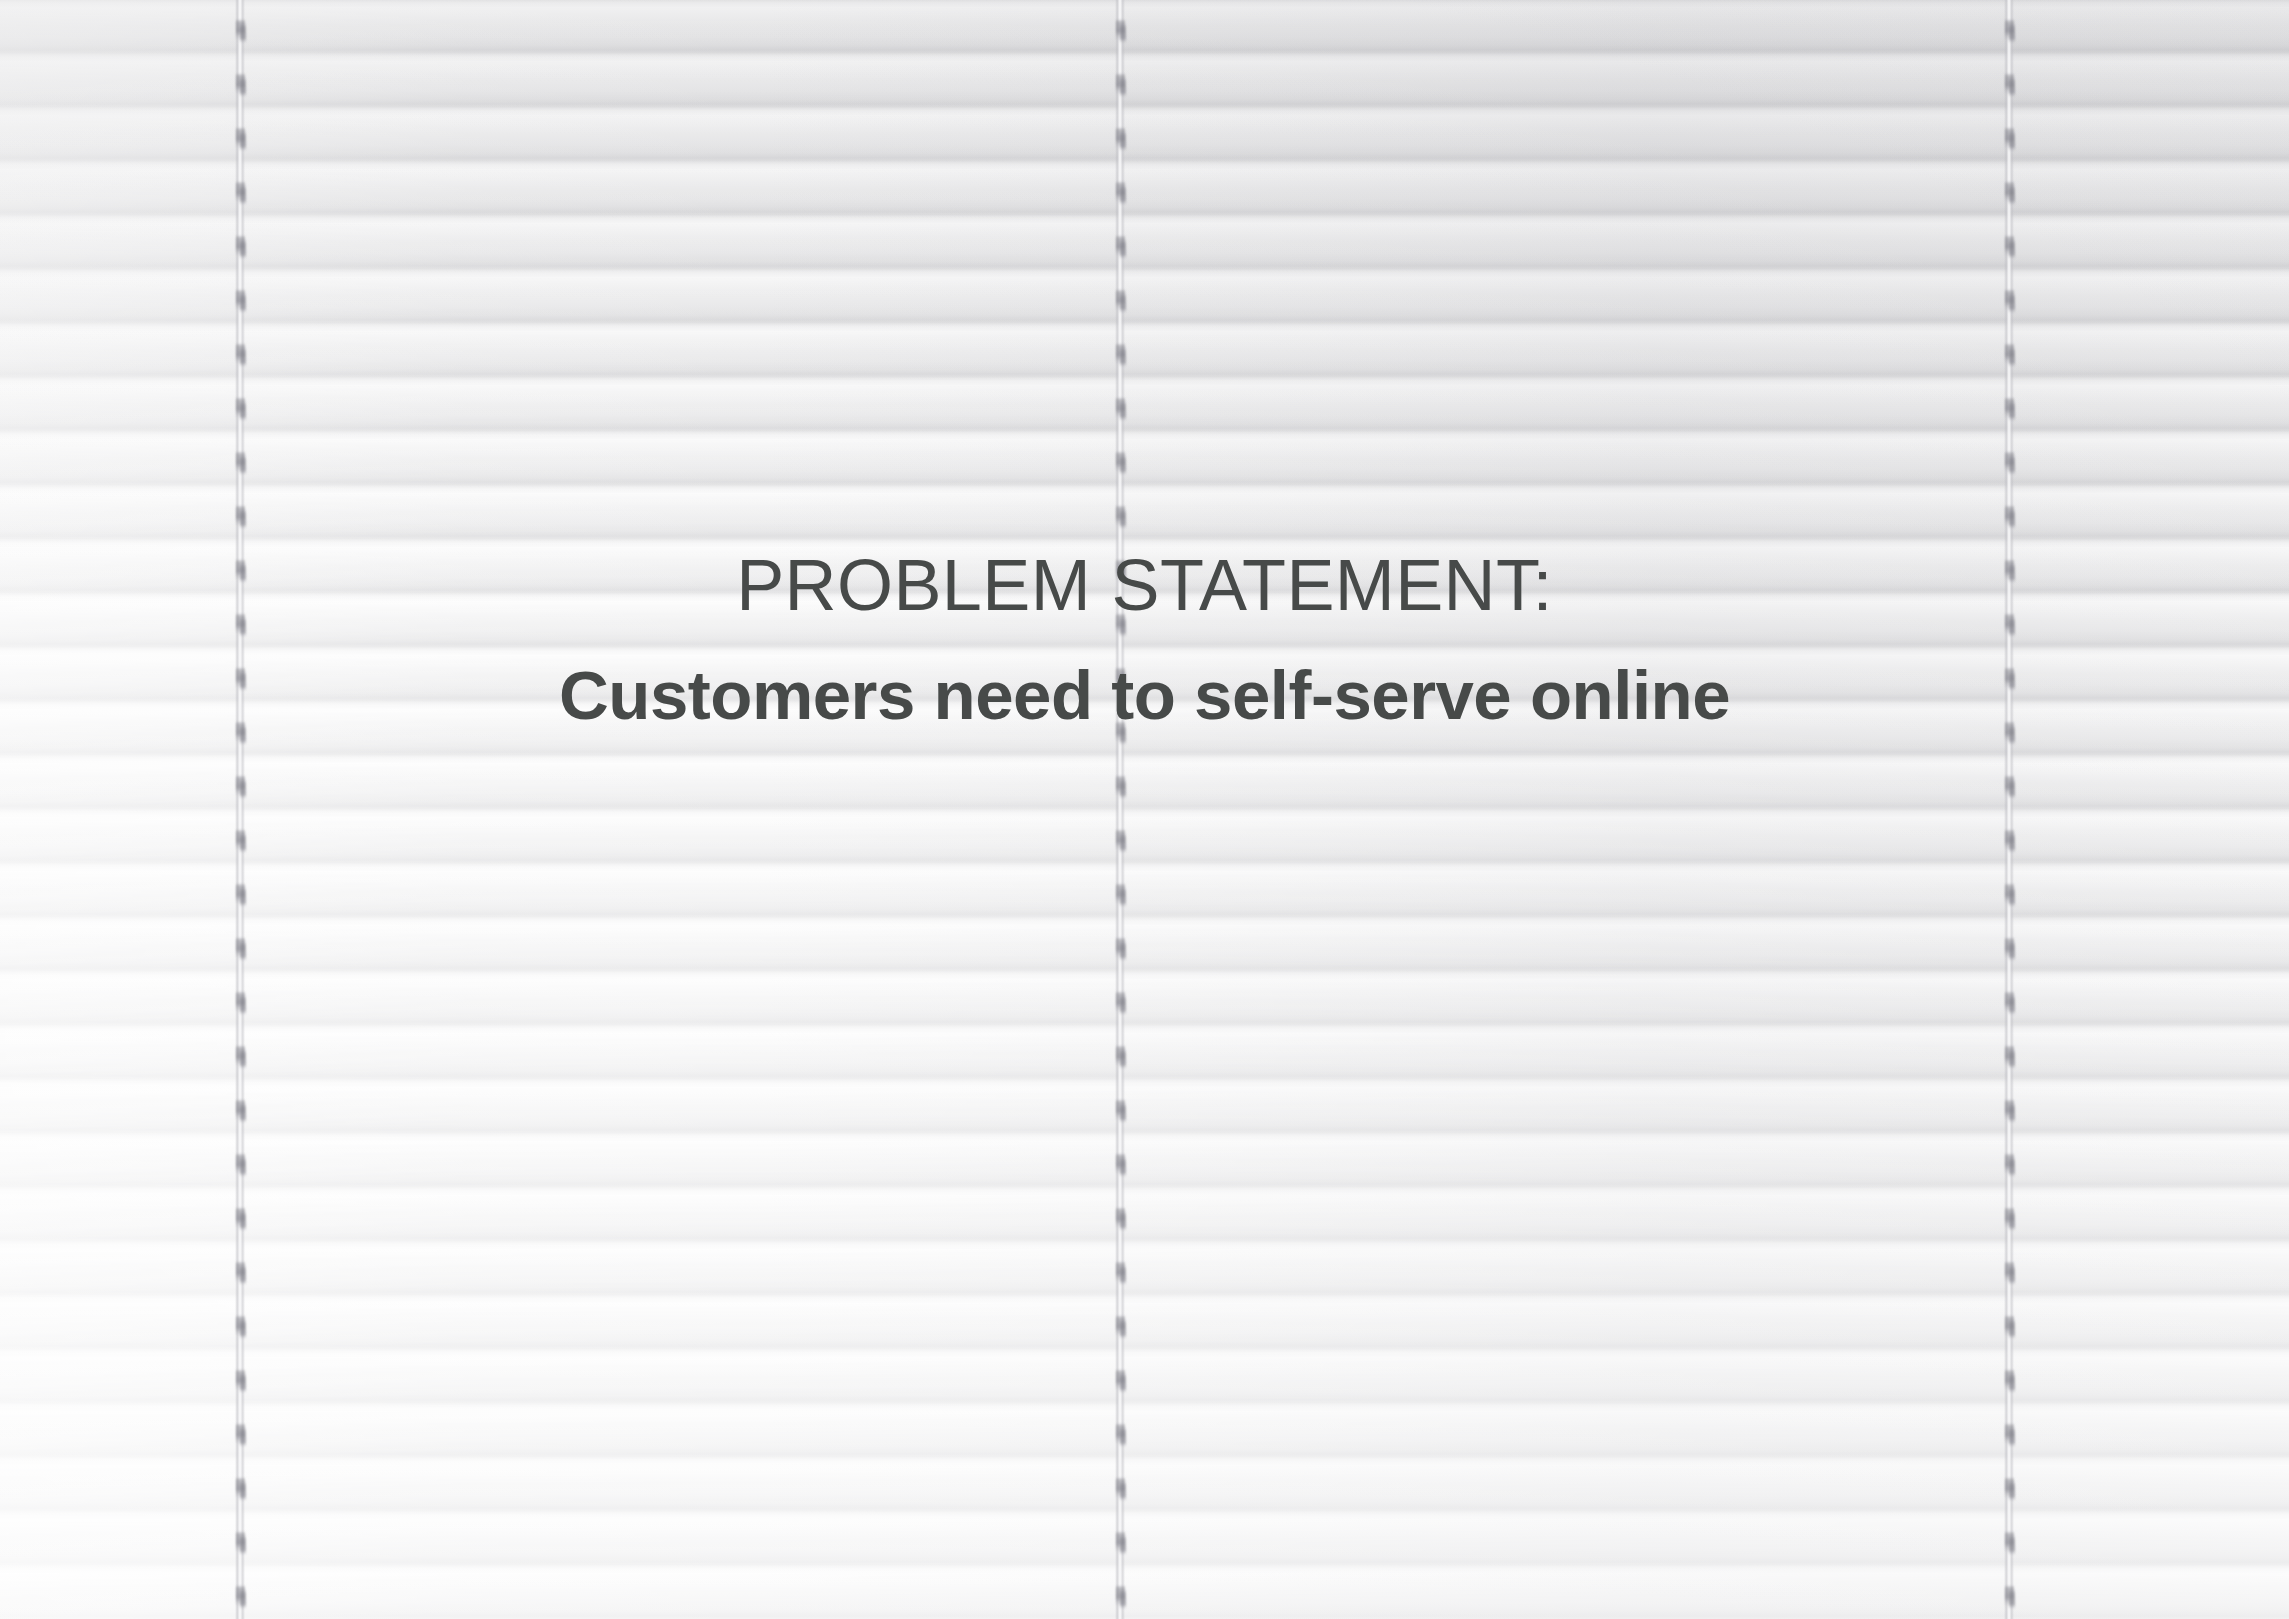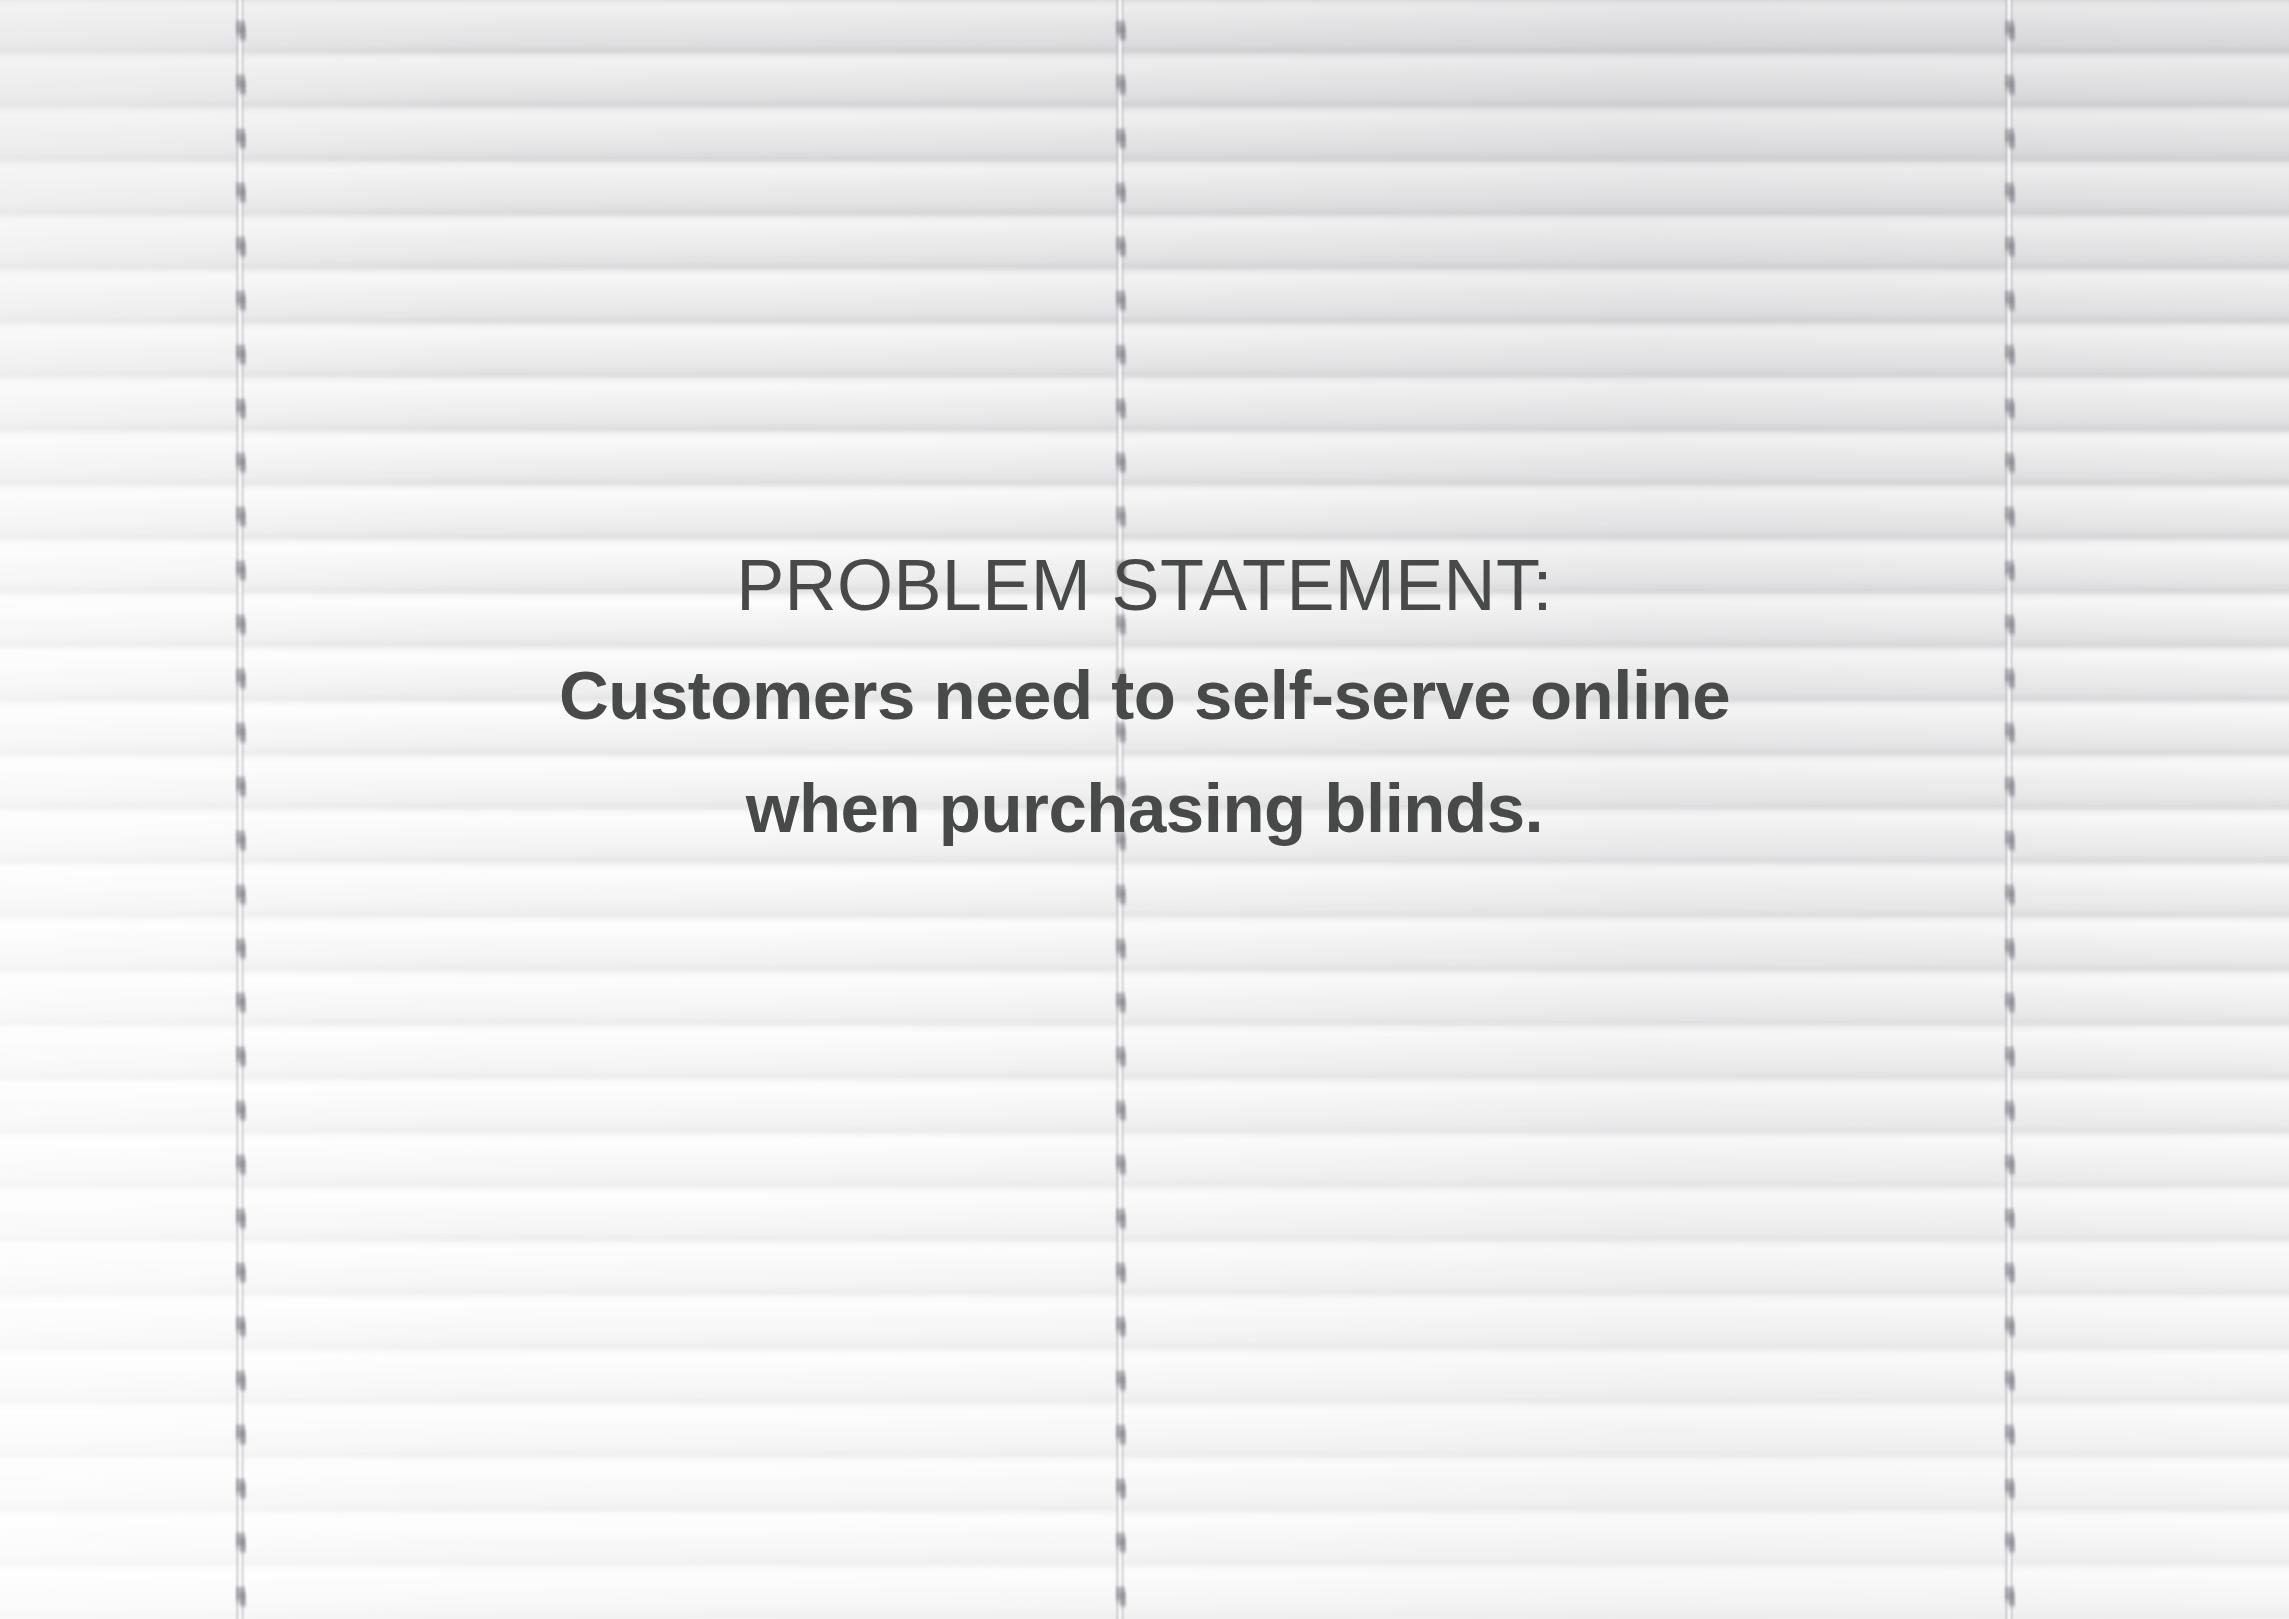--- a/index.html
+++ b/index.html
@@ -206,17 +206,16 @@
     <div class="cord" id="cord-right" style="left: 2004px;">
       <div class="tape"></div>
       <div class="notches"></div>
       <div class="notches right"></div>
     </div>
   </div>
 
   <div class="text-block" style="color: rgb(71, 74, 73);">
     <p class="line-kicker">PROBLEM STATEMENT:</p>
     <p class="line-body">Customers need to self-serve online</p>
-    <p class="line-body">when purchasing blinds.</p>
   </div>
 
 </div>
 
 
 </body></html>

